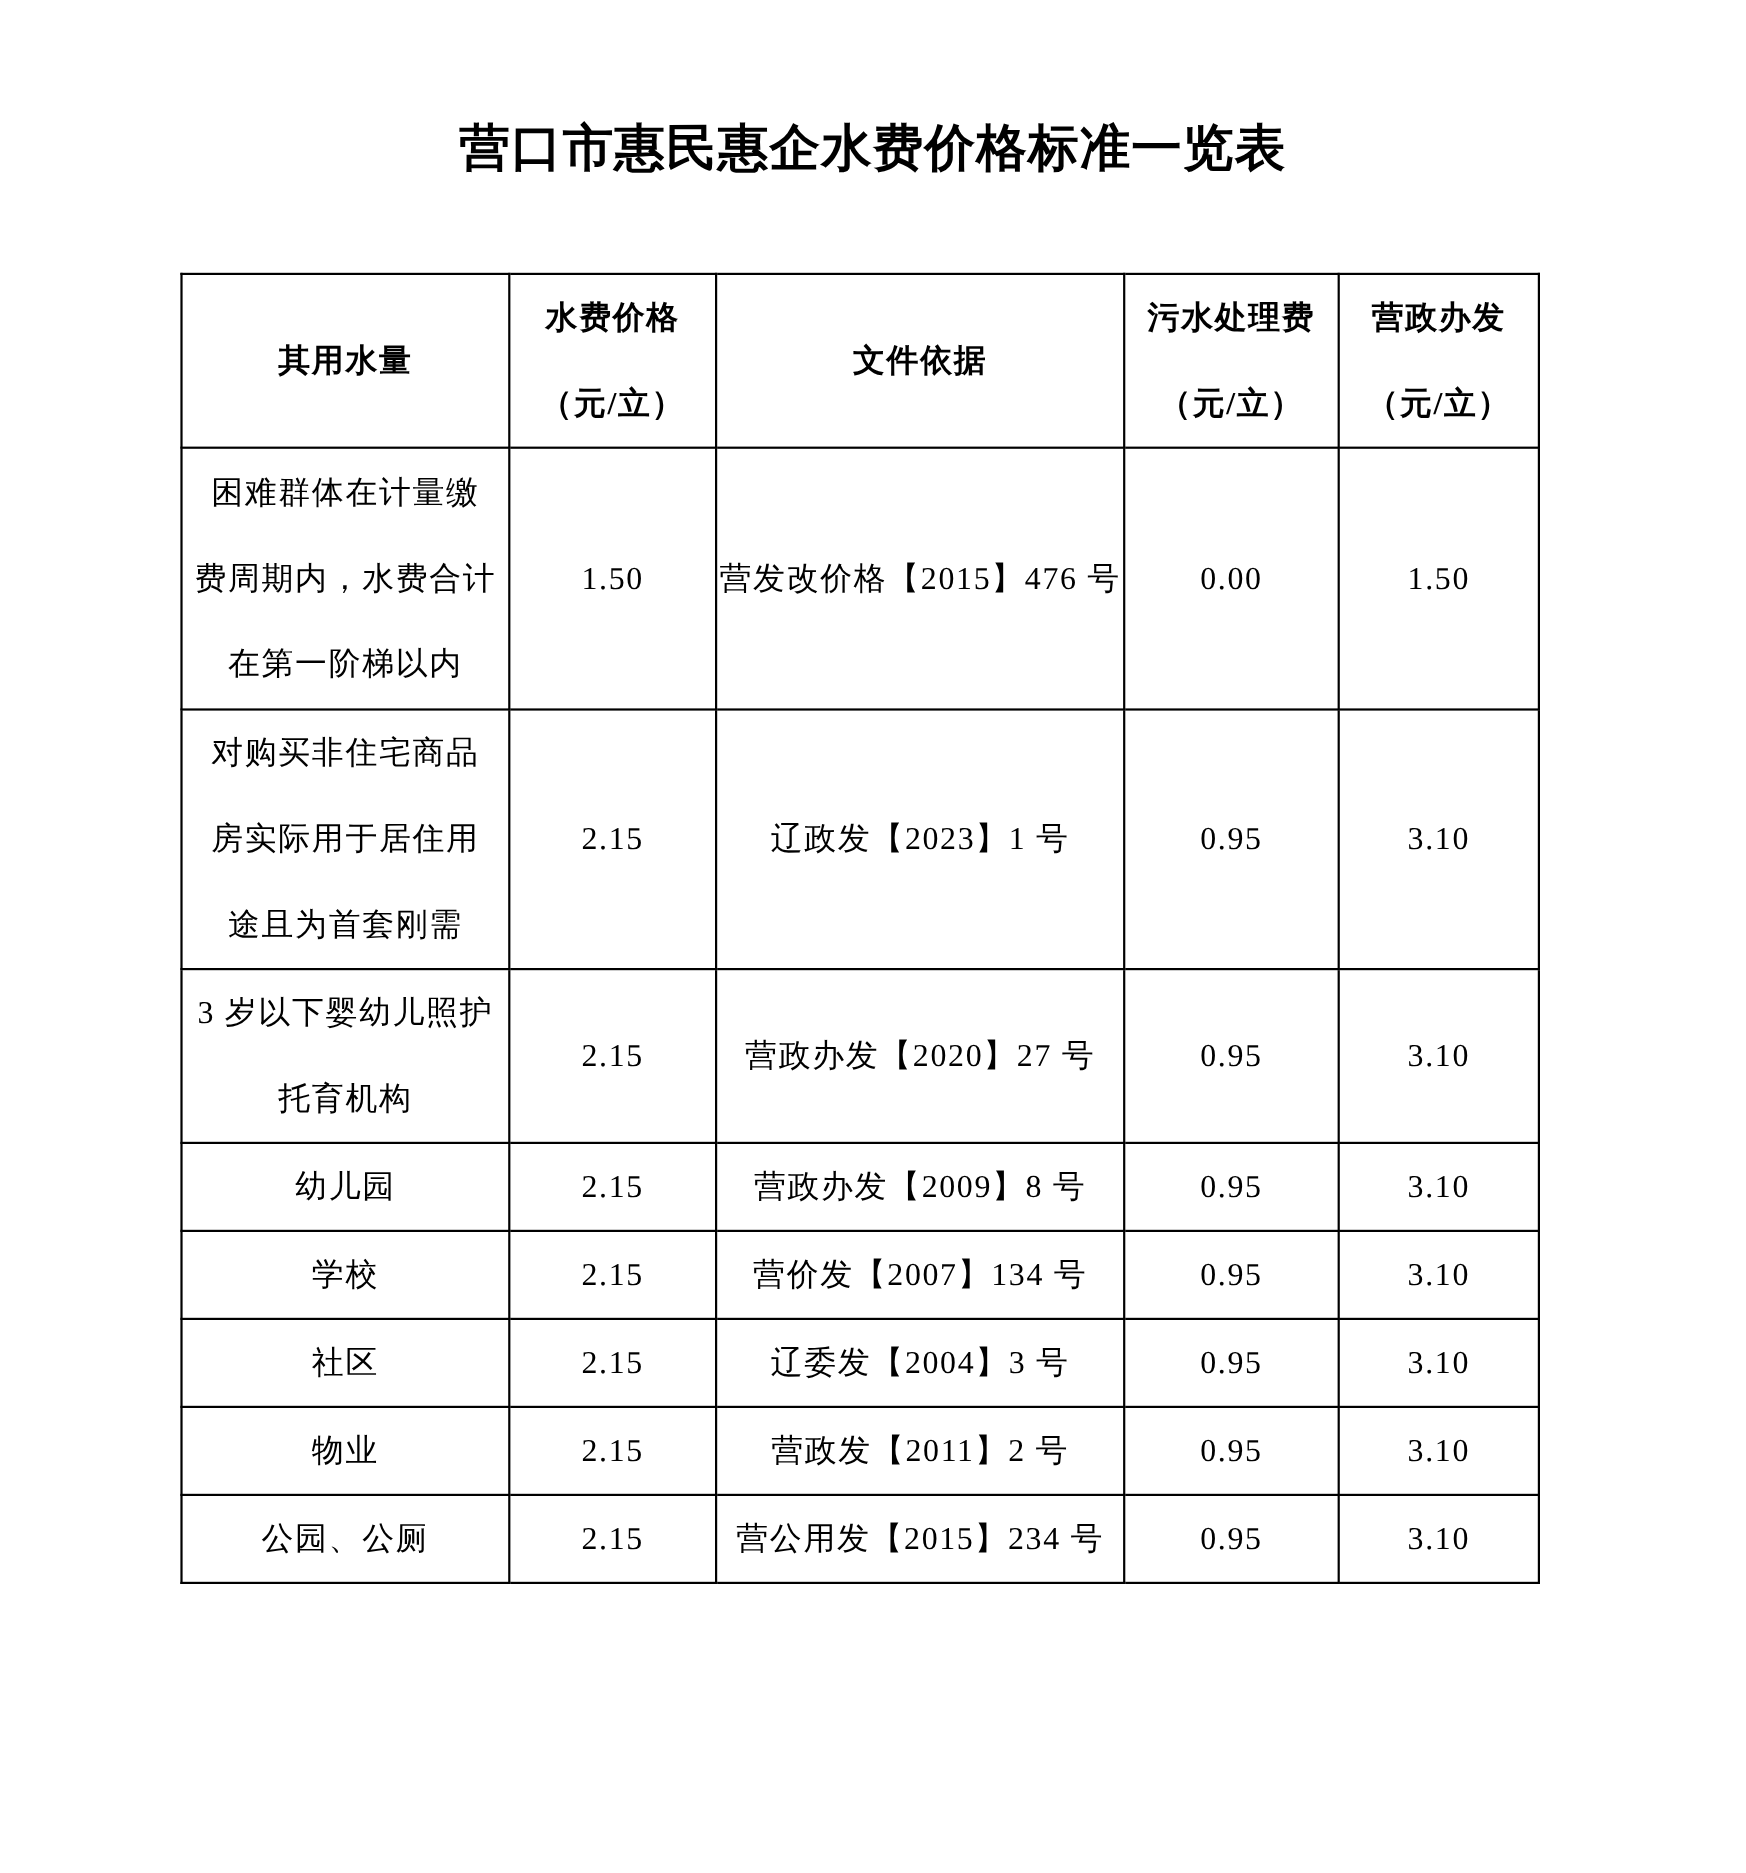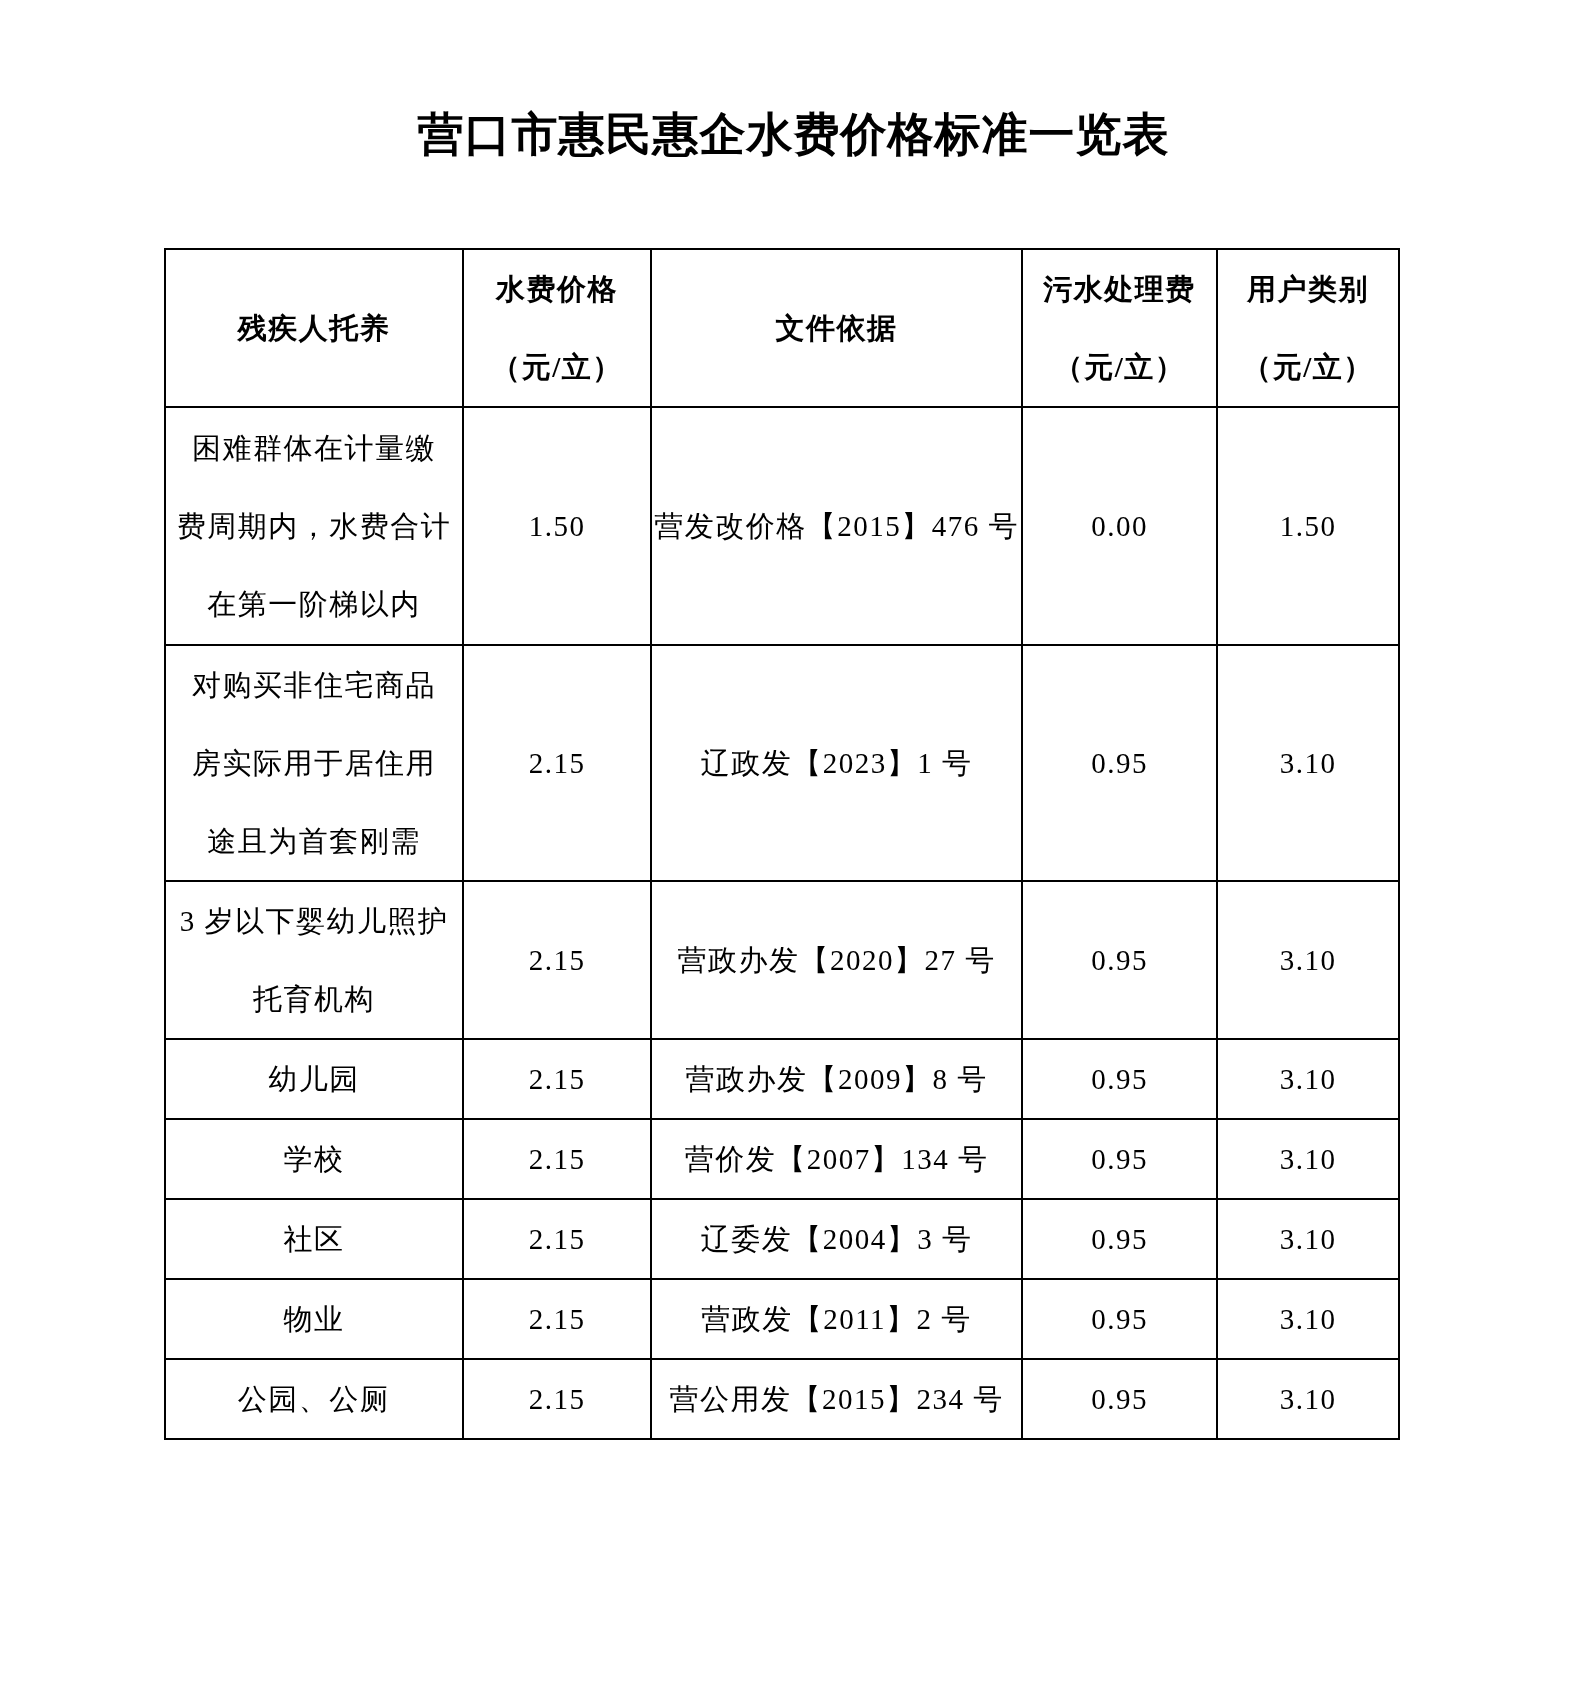--- a/index.html
+++ b/index.html
@@ -78,27 +78,27 @@
   <table class="price-table">
     <colgroup>
       <col class="col-category">
       <col class="col-price">
       <col class="col-basis">
       <col class="col-sewage">
       <col class="col-total">
     </colgroup>
     <thead>
       <tr class="rh-header">
-        <th>残疾人托养</th>
+        <th>其用水量</th>
         <th>水费价格
 （元/立）</th>
         <th>文件依据</th>
         <th>污水处理费
 （元/立）</th>
-        <th>用户类别
+        <th>营政办发
 （元/立）</th>
       </tr>
     </thead>
     <tbody>
       <tr class="rh-238">
         <td>困难群体在计量缴
 费周期内，水费合计
 在第一阶梯以内</td>
         <td>1.50</td>
         <td>营发改价格【2015】476 号</td>

